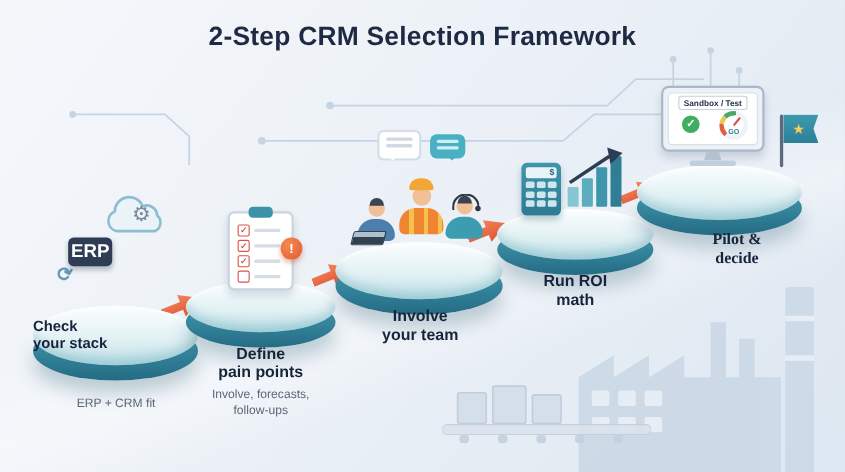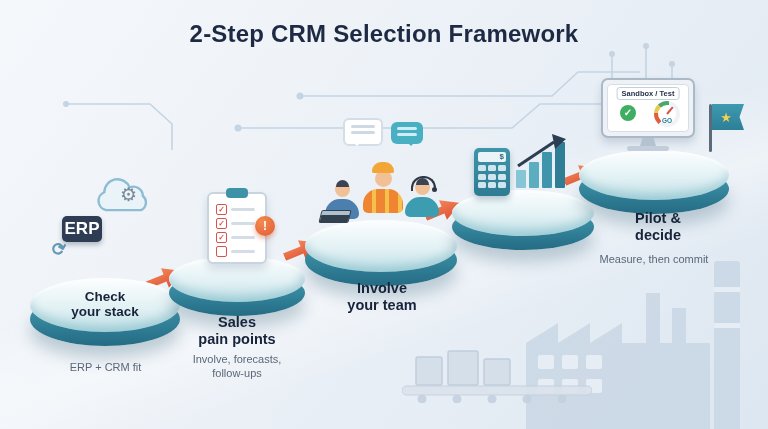--- a/index.html
+++ b/index.html
@@ -22,21 +22,21 @@
   
   .step { position:absolute; }
   .platform { position:absolute; }
   .plat-base { position:absolute; left:0; right:0; top:14px; bottom:-14px; border-radius:50%;
     background:linear-gradient(180deg,#4da3b6 0%, #2f7e95 65%, #256b84 100%);
     box-shadow:0 12px 16px rgba(45,95,115,.28); }
   .plat-top { position:absolute; inset:0; border-radius:50%;
     background:linear-gradient(180deg,#fcfeff 0%, #e2f1f4 55%, #bfe0e7 100%);
     box-shadow:inset 0 -6px 9px rgba(70,150,170,.28), inset 0 2px 3px #ffffff; }
   .plat-label { position:absolute; left:0; right:0; top:50%; transform:translateY(-52%);
-    text-align:center; font-weight:bold; font-size:13.5px; color:#17233a; line-height:1.12;
+    font-weight:bold; font-size:13.5px; color:#17233a; line-height:1.12;
     white-space:pre-line; }
   .step-title { position:absolute; text-align:center; font-weight:bold; font-size:14.5px;
     color:#17233a; line-height:1.15; white-space:pre-line; }
   .step-sub { position:absolute; text-align:center; font-size:11px; color:#5b6778;
     line-height:1.3; white-space:pre-line; }
 
   .arrow { position:absolute; width:38px; height:24px;
     background:linear-gradient(180deg,#f2885a,#df5233);
     clip-path:polygon(0 34%, 50% 34%, 50% 6%, 100% 50%, 50% 94%, 50% 66%, 0 66%);
     transform:rotate(-22deg); }
@@ -52,21 +52,21 @@
   .s3 { left:303px; top:118px; width:158px; height:220px; }
   .s3 .platform { left:2px; top:102px; width:152px; height:52px; }
   .s3-title { left:0; width:158px; top:162px; }
   .s3-sub { left:0; width:158px; top:202px; }
   .s4 { left:448px; top:138px; width:150px; height:200px; }
   .s4 .platform { left:4px; top:52px; width:142px; height:46px; }
   .s4-title { left:0; width:150px; top:110px; }
   .s4-sub { left:0; width:150px; top:150px; }
   .s5 { left:573px; top:78px; width:162px; height:190px; }
   .s5 .platform { left:6px; top:72px; width:150px; height:50px; }
-  .s5-title { left:4px; width:162px; top:132px; }
+  .s5-title { left:16px; width:162px; top:132px;font-family:Liberation Serif, serif; }
   .s5-sub { left:0; width:162px; top:174px; }
 
   
   .cloud { position:absolute; left:74px; top:-8px; width:66px; height:44px; }
   .gear { position:absolute; left:102px; top:1px; font-size:19px; color:#7b8a9a; }
   .sync { position:absolute; left:34px; top:56px; font-size:18px; color:#659ab8;
     transform:rotate(-15deg); font-weight:bold; }
   .erp-box { position:absolute; left:44px; top:34px; width:40px; height:26px; background:#2e3d53;
     color:#fff; font-size:17px; font-weight:bold; display:flex; align-items:center;
     justify-content:center; border-radius:5px; box-shadow:0 3px 5px rgba(30,50,70,.3); }
@@ -262,21 +262,21 @@
       <div class="cb-row" style="top:38px;">
         <span class="cb-box">✓</span>
         <span class="cb-line"></span>
       </div>
       <div class="cb-row" style="top:52px;">
         <span class="cb-box"></span>
         <span class="cb-line"></span>
       </div>
       <div class="alert-badge">!</div>
     </div>
-    <div class="step-title s2-title">Sales
+    <div class="step-title s2-title">Define
 pain points</div>
     <div class="step-sub s2-sub">Involve, forecasts,
 follow-ups</div>
   </section>
 
   <section class="step s3">
     <div class="platform">
       <div class="plat-base"></div>
       <div class="plat-top"></div>
     </div>
@@ -329,20 +329,22 @@
       </div>
     </div>
     <svg class="roi-chart" width="54" height="58" viewBox="0 0 54 58">
       <rect x="2" y="38" width="10" height="18" rx="1" fill="#86c6d4"></rect>
       <rect x="15" y="30" width="10" height="26" rx="1" fill="#5cadc0"></rect>
       <rect x="28" y="20" width="10" height="36" rx="1" fill="#3f95ab"></rect>
       <rect x="41" y="10" width="10" height="46" rx="1" fill="#2f7e95"></rect>
       <path d="M4 34 L40 10" stroke="#2c3e54" stroke-width="3.2" fill="none"></path>
       <path d="M38 2 L52 7 L41 17 Z" fill="#2c3e54"></path>
     </svg>
+    <div class="step-title s4-title">Run ROI
+math</div>
   </section>
 
   <section class="step s5">
     <div class="platform">
       <div class="plat-base"></div>
       <div class="plat-top"></div>
     </div>
     <div class="monitor">
       <div class="mon-frame">
         <div class="mon-screen">
@@ -358,16 +360,15 @@
       <div class="mon-base"></div>
     </div>
     <div class="flag">
       <div class="flag-cloth">
         <span>★</span>
       </div>
       <div class="flag-pole"></div>
     </div>
     <div class="step-title s5-title">Pilot &amp;
 decide</div>
-    <div class="step-sub s5-sub">Measure, then commit</div>
   </section>
 
 </div>
 
 </body></html>

